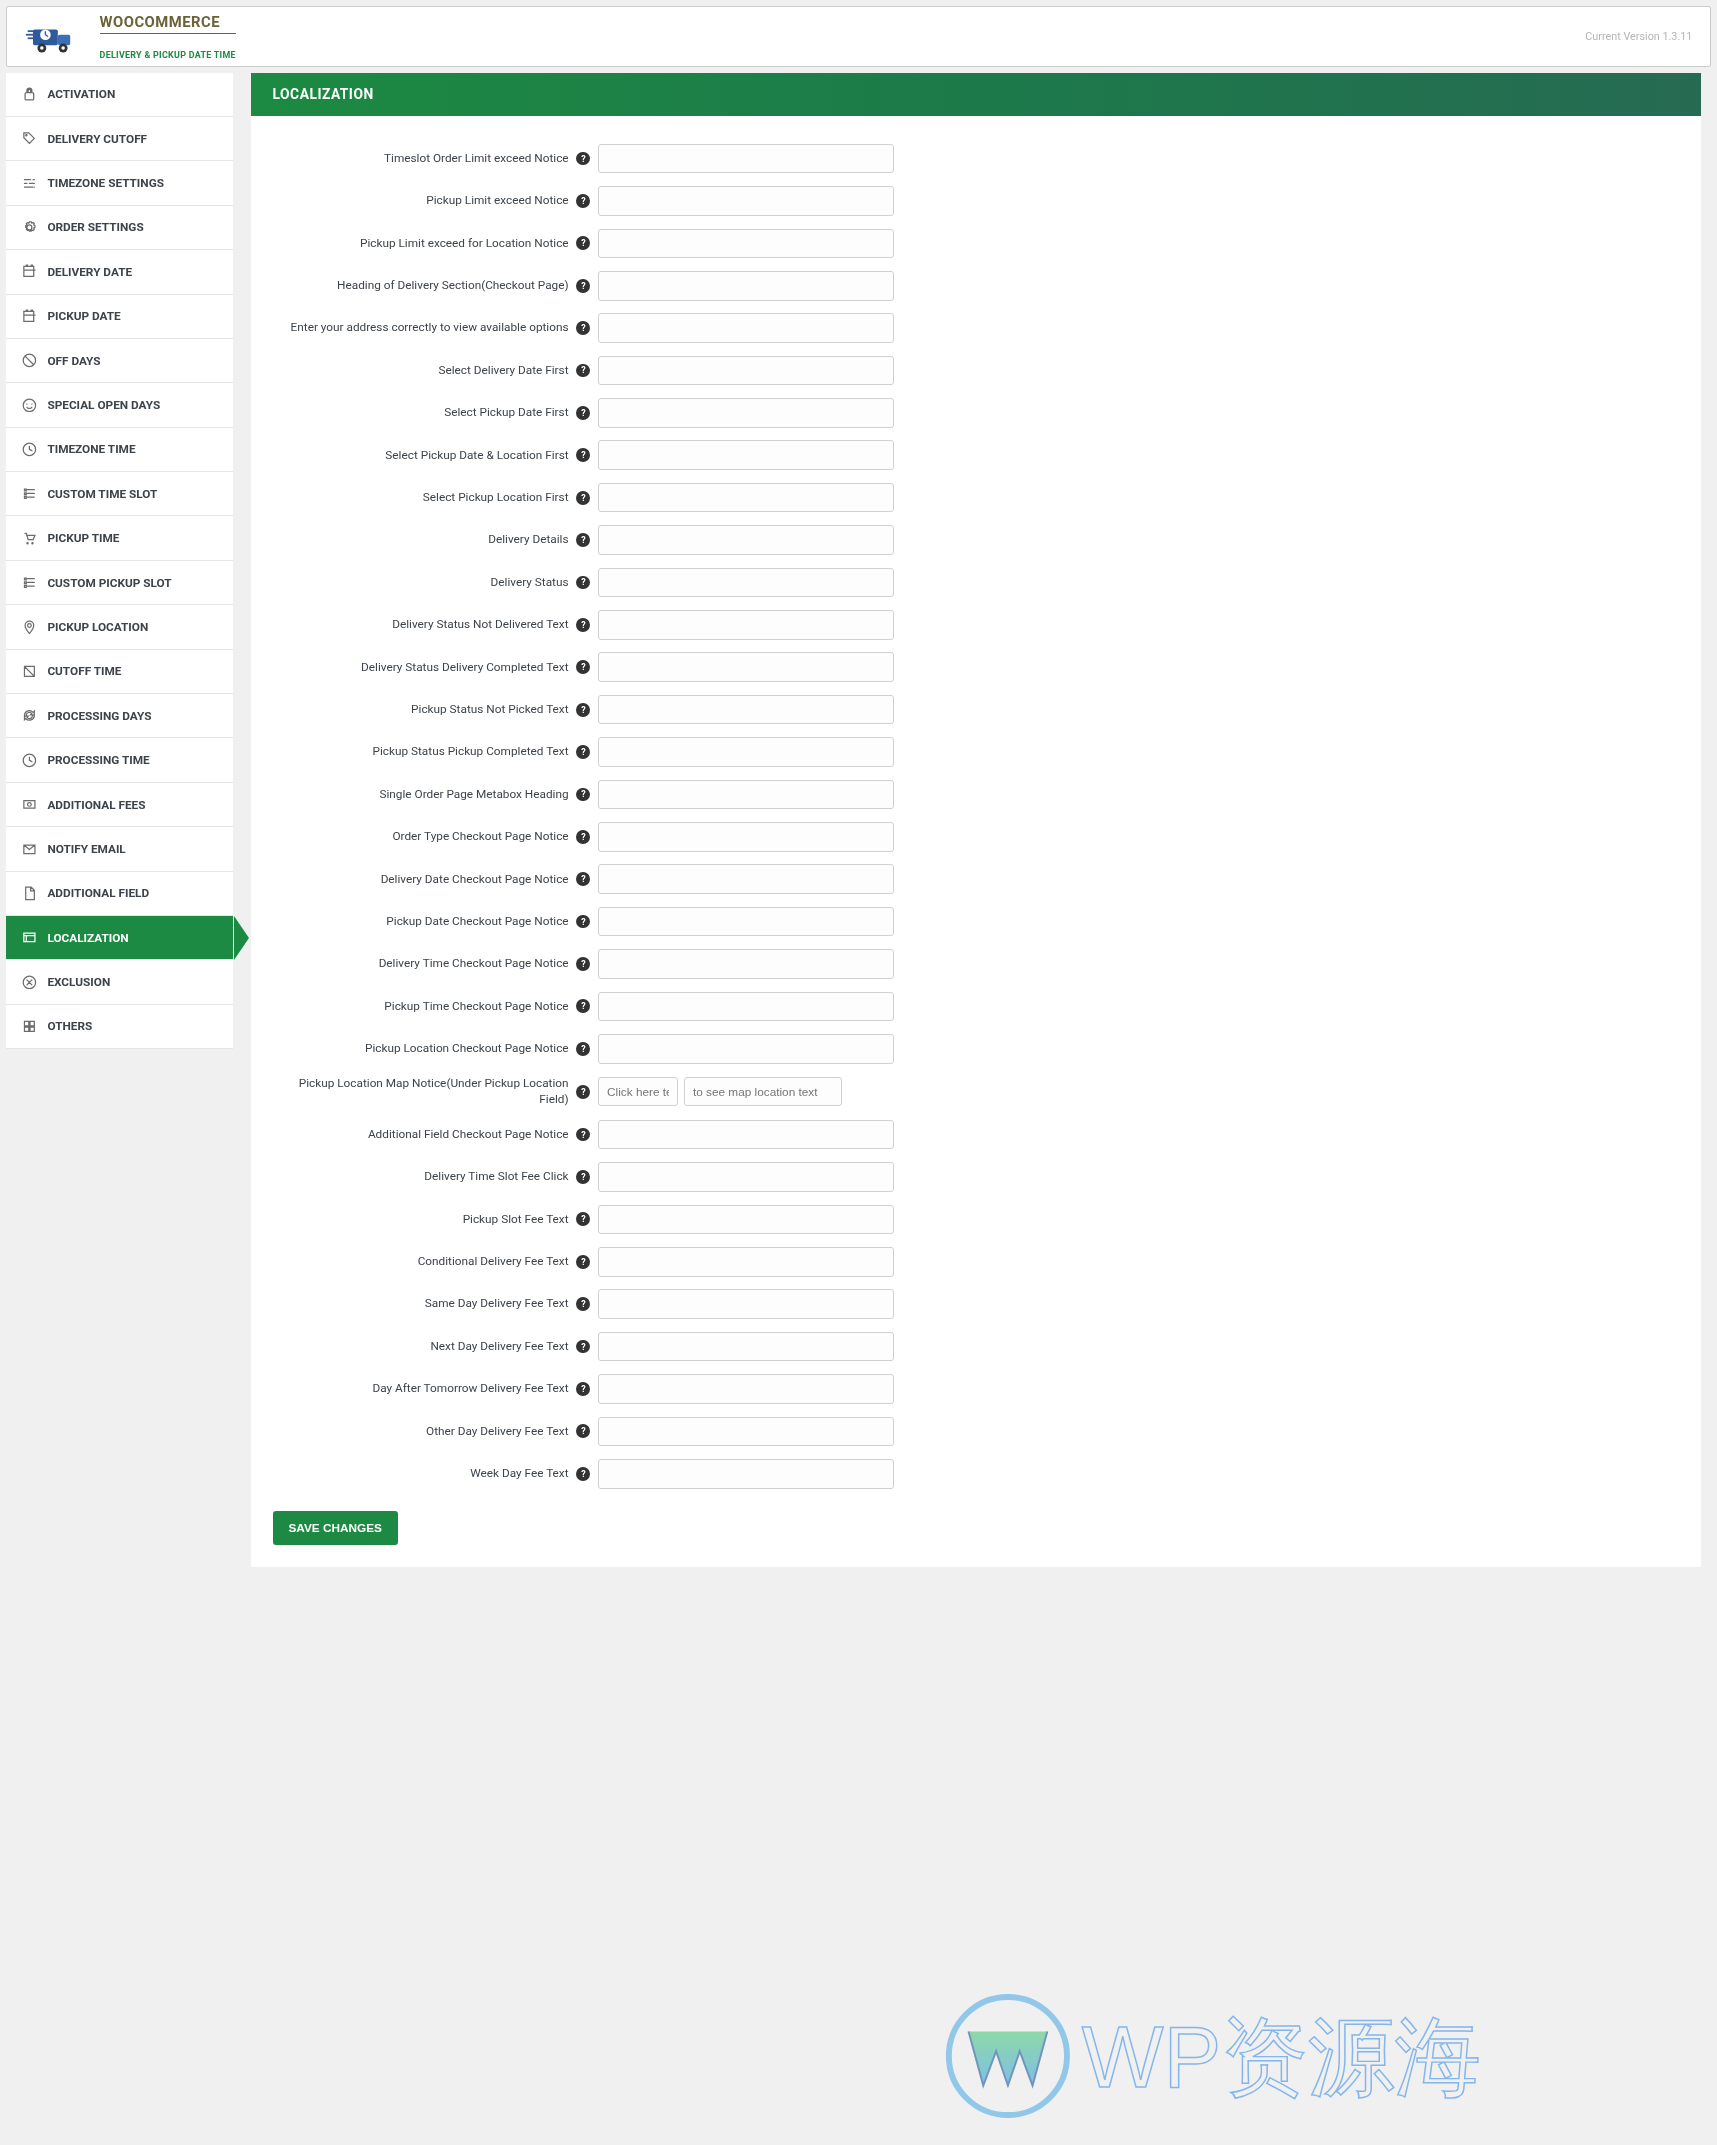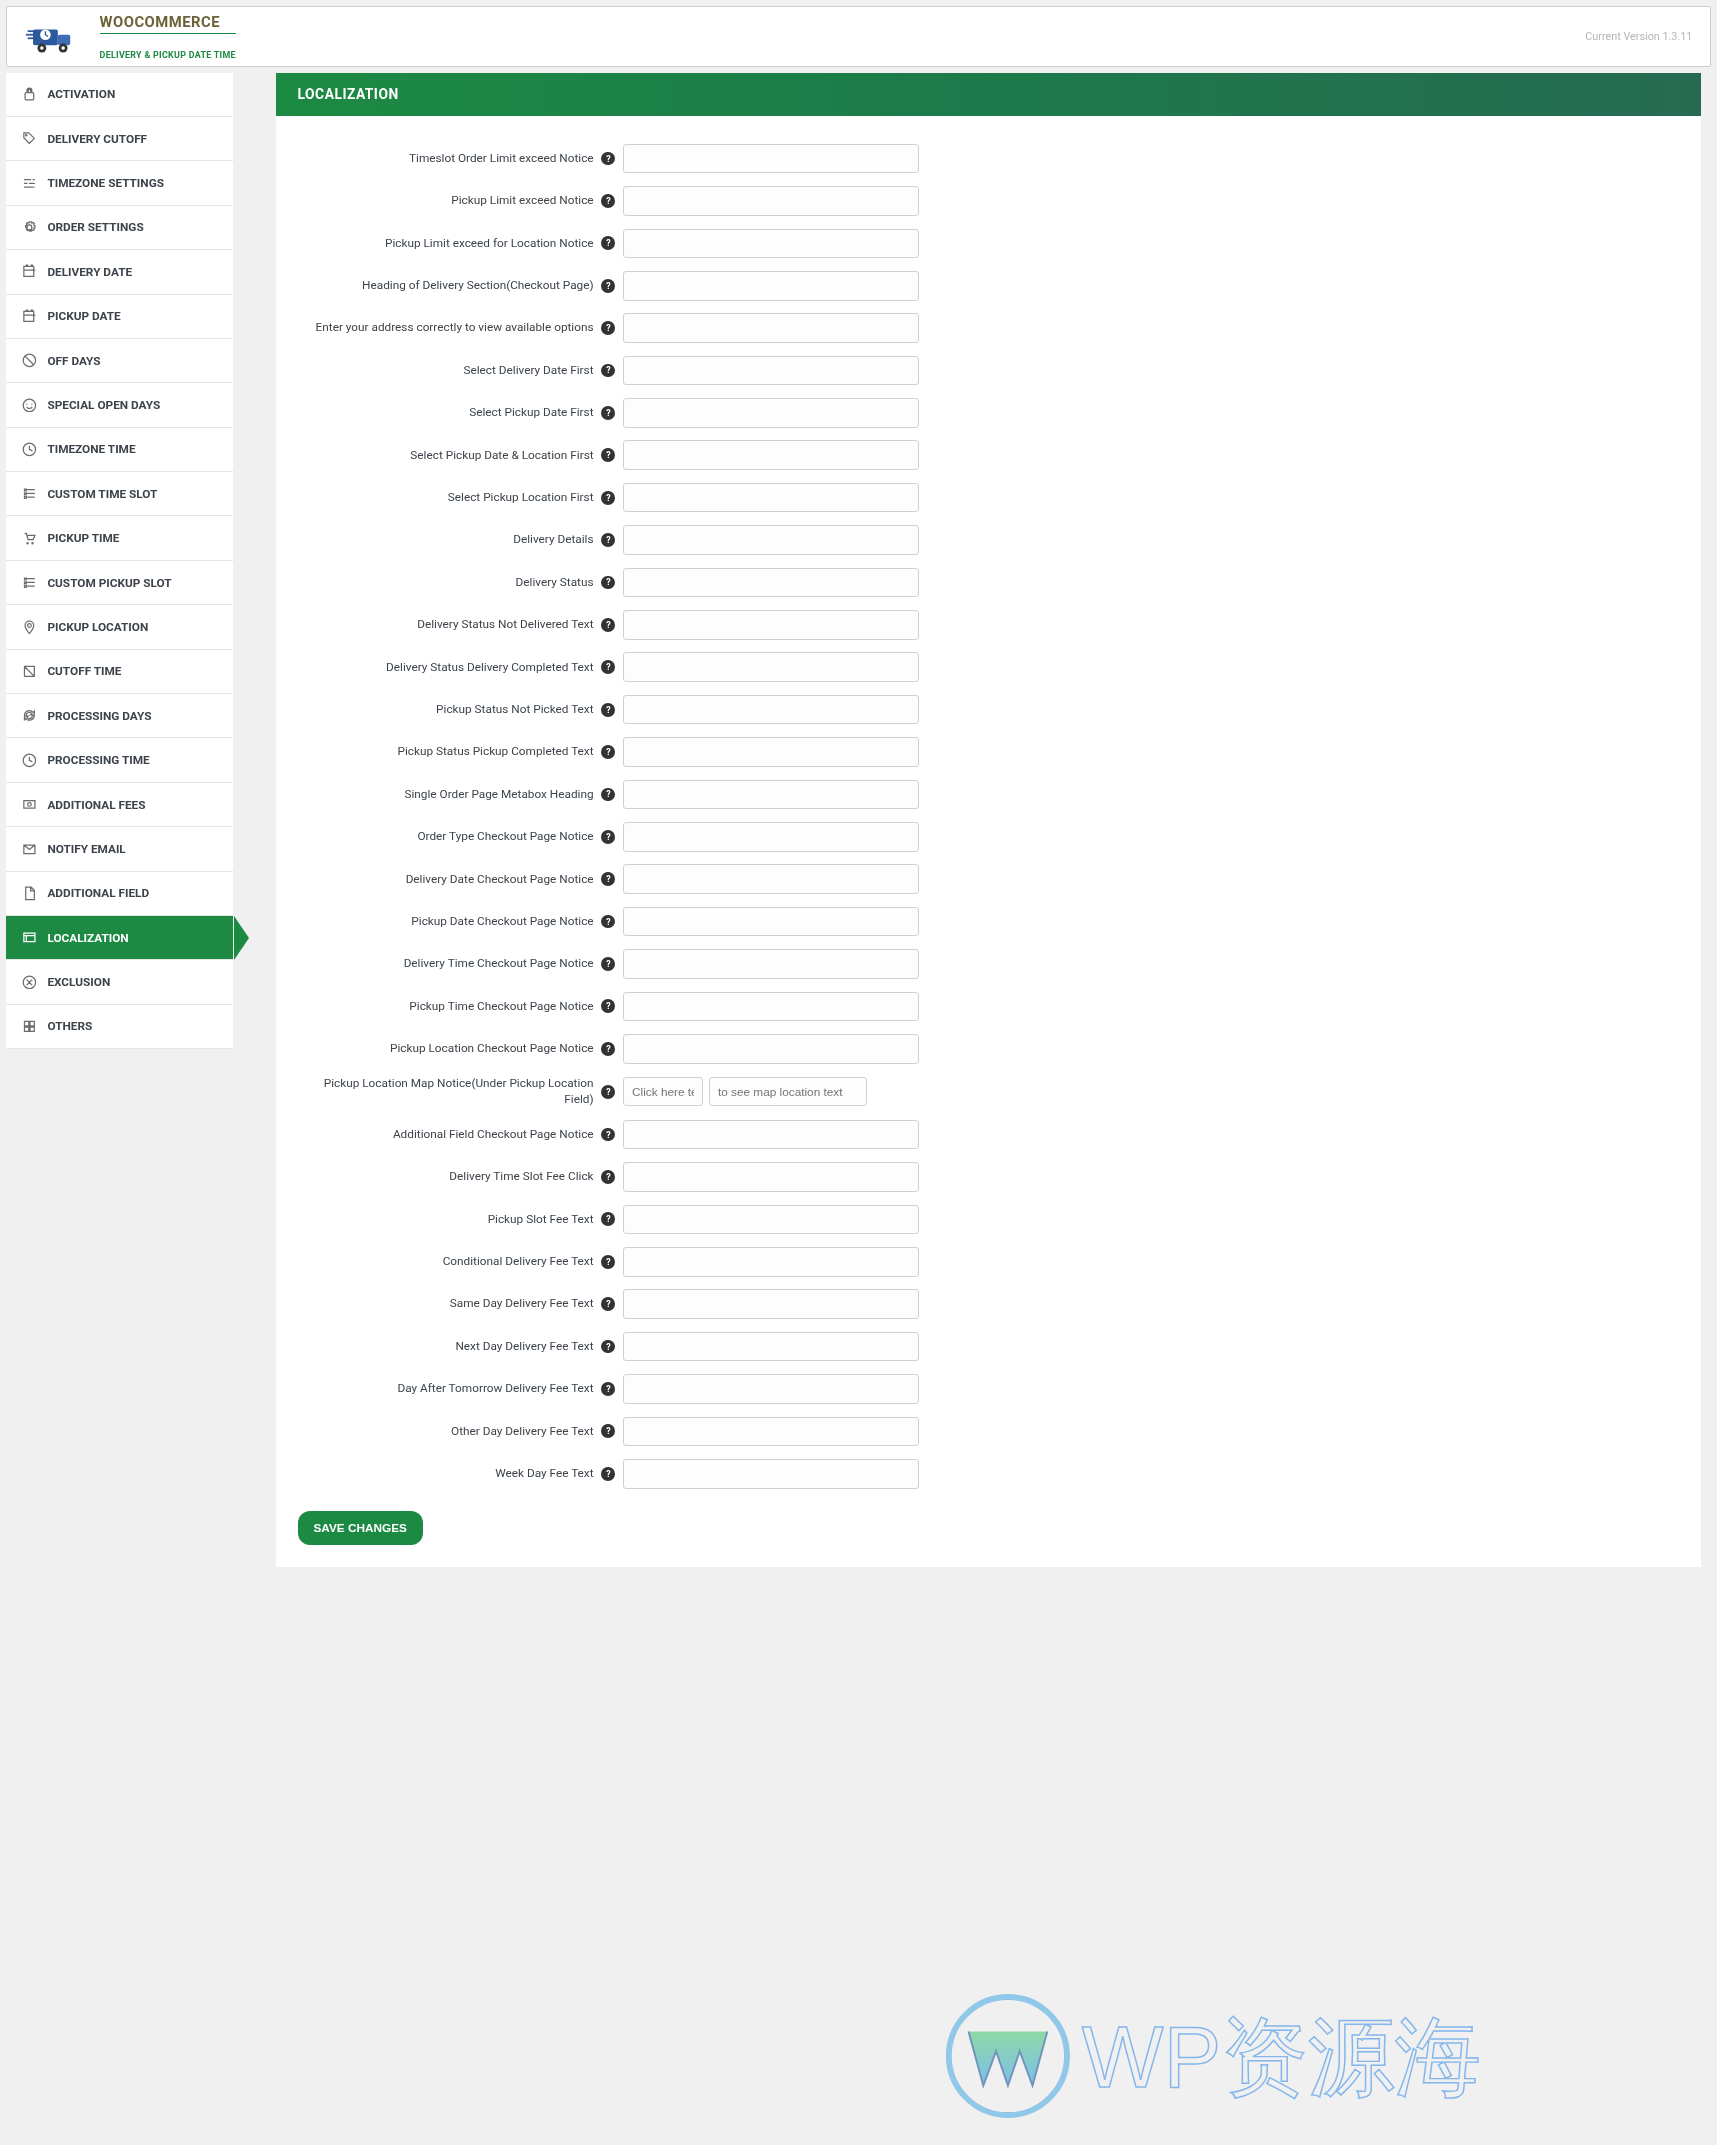--- a/index.html
+++ b/index.html
@@ -4,38 +4,38 @@
 <style>
 * { box-sizing: border-box; margin: 0; padding: 0; }
 body { font-family: -apple-system, BlinkMacSystemFont, "Segoe UI", Roboto, "Helvetica Neue", Arial, sans-serif; background: #f0f0f1; color: #3c434a; font-size: 12.8px; }
 .header { background: #fff; border: 1px solid #ccc; display: flex; align-items: center; padding: 5.9px 17.7px; justify-content: space-between; margin: 5.9px 5.9px 0 5.9px; border-radius: 2px; }
 .logo-wrap { display: flex; align-items: center; gap: 20px; }
 .logo-svg { width: 55px; height: 39px; }
 .logo-text { display: flex; flex-direction: column; }
 .logo-title { font-weight: 700; font-size: 14.8px; color: #6b6237; letter-spacing: 0.5px; }
 .logo-sub { font-size: 8.9px; font-weight: 700; color: #1c8a42; border-top: 1px solid #1c8a42; padding-top: 16px; margin-top: 2px; letter-spacing: 0.3px; }
 .version { font-size: 10.8px; color: #b5b5b5; }
-.main { display: flex; gap: 43px; padding: 5.9px; align-items: flex-start; }
+.main { display: flex; gap: 18px; padding: 5.9px; align-items: flex-start; }
 .sidebar { width: 227px; flex-shrink: 0; background: #fff; }
 .nav-item { display: flex; align-items: center; gap: 9.9px; padding: 13.8px 15.8px; font-size: 11.8px; font-weight: 700; color: #3c434a; border-bottom: 1px solid #e5e5e5; cursor: pointer; position: relative; }
 .nav-item.active { background: #1c8a42; color: #fff; }
 .nav-item.active::after { content: ""; position: absolute; right: -15.8px; top: 0; width: 0; height: 0; border-top: 22.7px solid transparent; border-bottom: 22.7px solid transparent; border-left: 15.8px solid #1c8a42; }
 .nav-icon { width: 15.8px; height: 15.8px; display: inline-flex; align-items: center; justify-content: center; color: #6c6c6c; }
 .nav-item.active .nav-icon { color: #fff; }
 .content { flex: 1; padding-right: 9.9px; }
 .panel-header { background: linear-gradient(90deg, #1c8a42 0%, #1c7a4a 50%, #266a52 100%); color: #fff; font-weight: 700; font-size: 13.8px; padding: 13.8px 21.7px; letter-spacing: 0.5px; }
 .form-body { background: #fff; padding: 27.6px 21.7px 21.7px 21.7px; }
 .form-row { display: flex; align-items: center; margin-bottom: 12.8px; gap: 7.9px; }
 .form-label { width: 296px; text-align: right; font-size: 11.8px; color: #3c434a; line-height: 1.3; }
 .help-dot { width: 13.8px; height: 13.8px; border-radius: 50%; background: #333; color: #fff; font-size: 8.9px; font-weight: 700; display: inline-flex; align-items: center; justify-content: center; flex-shrink: 0; cursor: help; }
 .form-input { width: 296px; height: 29.6px; border: 1px solid #d0d0d0; border-radius: 3px; padding: 3.9px 7.9px; background: #fdfdfd; font-size: 11.8px; }
 .dual-input { display: flex; gap: 5.9px; }
 .dual-input .form-input { width: 80px; }
 .dual-input .form-input.wide { width: 158px; }
-.save-btn { background: #1c8a42; color: #fff; border: none; font-weight: 700; font-size: 11.8px; padding: 9.9px 15.8px; border-radius: 12px; cursor: pointer; margin-top: 9.9px; }
+.save-btn { background: #1c8a42; color: #fff; border: none; font-weight: 700; font-size: 11.8px; padding: 9.9px 15.8px; border-radius: 3px; cursor: pointer; margin-top: 9.9px; }
 .watermark { position: fixed; right: 9.9px; bottom: 9.9px; pointer-events: none; opacity: 0.9; }
 .wm-text { font-size: 88px; font-weight: 300; fill: none; stroke: #79b0ea; stroke-width: 1.5; font-family: "Microsoft YaHei", sans-serif; }
 </style>
 </head>
 <body>
 
 <div class="header">
   <div class="logo-wrap">
     <svg class="logo-svg" viewBox="0 0 60 44">
       <rect x="8" y="14" width="28" height="18" rx="2" fill="#2d5a9e"></rect>

